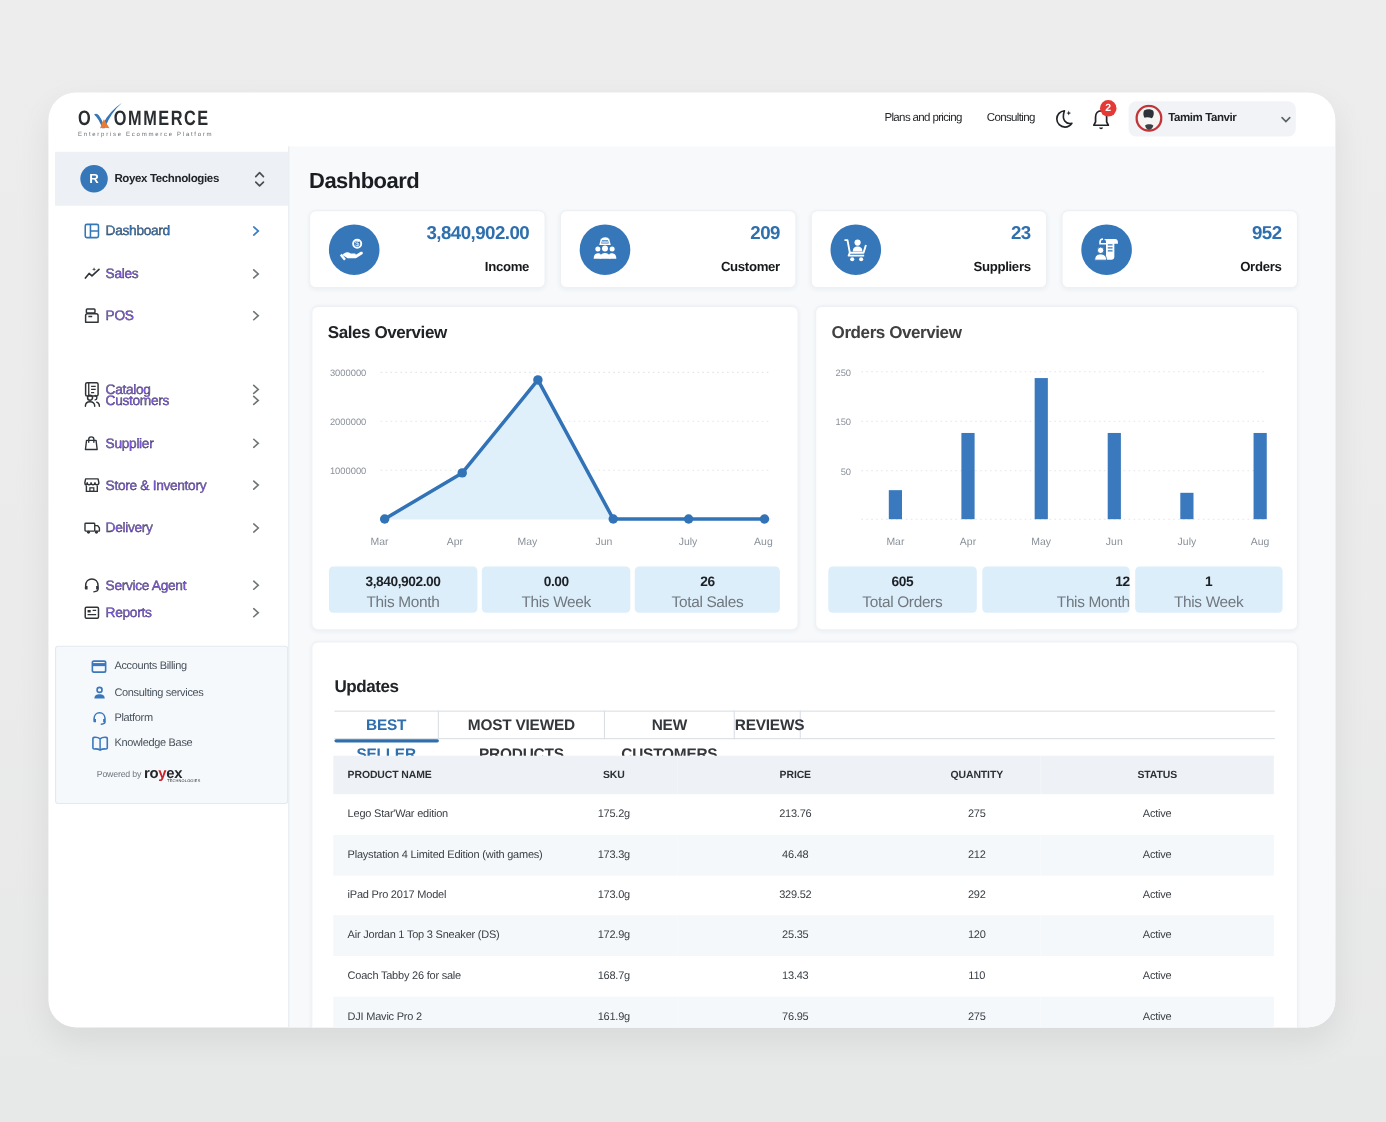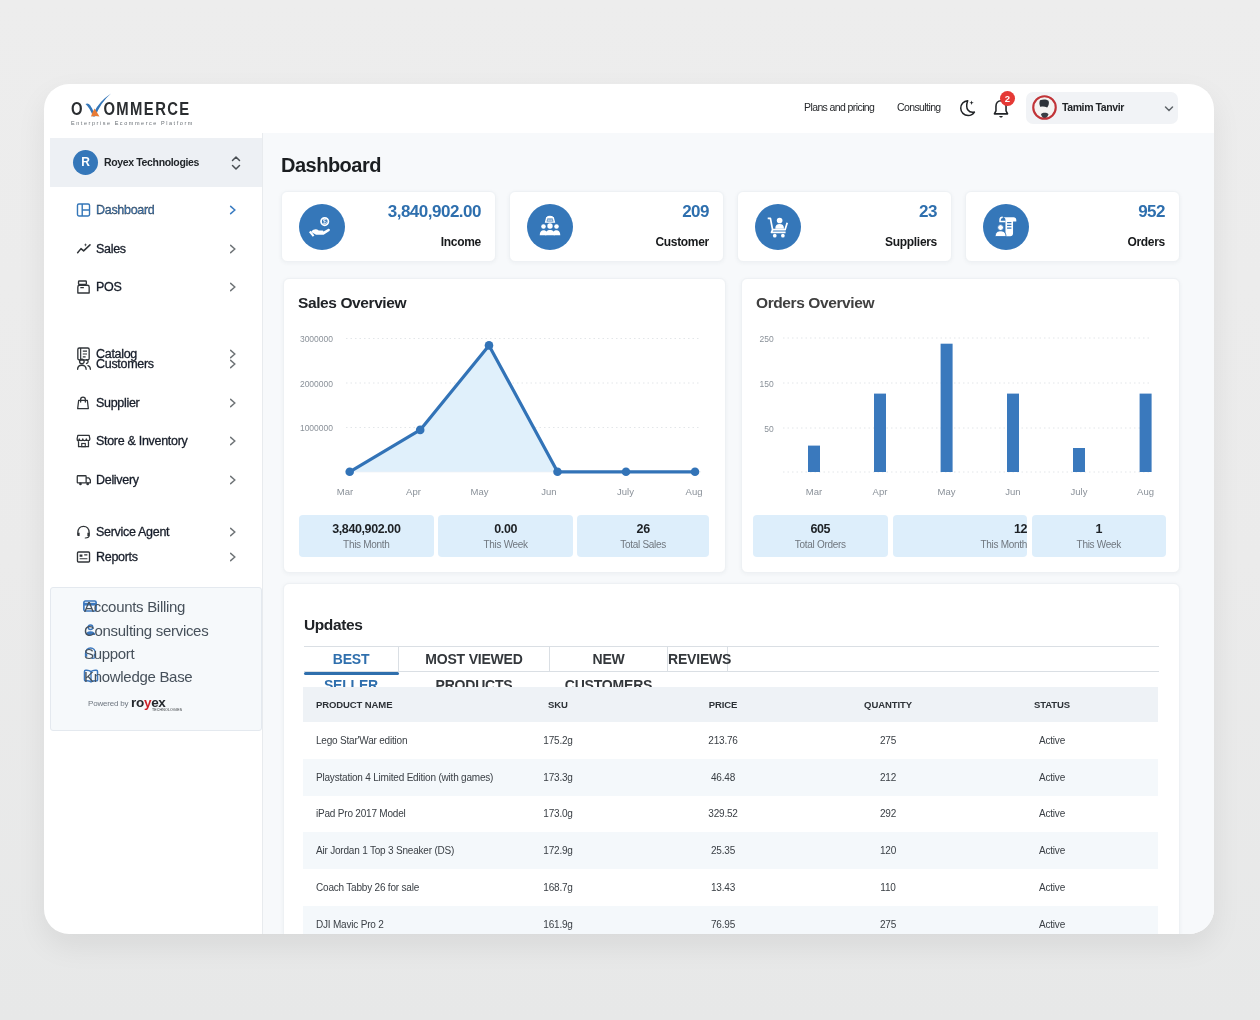--- a/index.html
+++ b/index.html
@@ -4,32 +4,32 @@
 <style>
   * { margin:0; padding:0; box-sizing:border-box; }
   html,body { width:1260px; height:1020px; background:linear-gradient(180deg,#ededed 0%,#ebebeb 55%,#e7e8e8 100%); font-family:"Liberation Sans", sans-serif; overflow:hidden; }
   .abs { position:absolute; }
   #card { position:absolute; left:44px; top:84px; width:1170px; height:850px; background:#fff; border-radius:25px; box-shadow:0 12px 30px rgba(0,0,0,.07); overflow:hidden; }
   .cbg { position:absolute; left:218px; top:49px; width:952px; height:801px; background:#f7f9fb; }
   .sbdr { position:absolute; left:218px; top:49px; width:1px; height:801px; background:#e8ebee; }
   .wcard { background:#fff; border:1px solid #eef1f4; border-radius:6px; box-shadow:0 1px 4px rgba(30,50,70,.05); position:absolute; }
   .menu-it { position:absolute; left:0; width:218px; height:30px; }
   .menu-it svg { position:absolute; left:31px; top:50%; transform:translateY(-50%); }
-  .menu-it .t { position:absolute; left:52px; top:50%; transform:translateY(-50%); font-size:12.5px; letter-spacing:-0.3px; color:#0f172a; -webkit-text-stroke:0.3px #24282c; white-space:nowrap; }
+  .menu-it .t { position:absolute; left:52px; top:50%; transform:translateY(-50%); font-size:12.5px; letter-spacing:-0.3px; color:#8b5cf6; -webkit-text-stroke:0.3px #24282c; white-space:nowrap; }
   .menu-it .ch { position:absolute; left:183px; top:50%; transform:translateY(-50%); }
   .bb-it { position:absolute; left:32px; height:18px; }
   .bb-it svg { position:absolute; left:0px; top:50%; transform:translateY(-50%); }
-  .bb-it .t { position:absolute; left:1px; top:50%; transform:translateY(-50%); font-size:15px; letter-spacing:-0.3px; color:#47515b; white-space:nowrap; }
+  .bb-it .t { position:absolute; left:21px; top:50%; transform:translateY(-50%); font-size:10px; letter-spacing:-0.3px; color:#47515b; white-space:nowrap; }
   .statc { position:absolute; top:107px; width:215px; height:71px; background:#fff; border:1px solid #eef1f4; border-radius:6px; box-shadow:0 1px 4px rgba(30,50,70,.05); }
   .statc .circ { position:absolute; left:17px; top:12px; width:46px; height:46px; border-radius:50%; background:#3577b9; }
   .statc .val { position:absolute; right:14px; top:10px; font-size:17px; letter-spacing:-0.5px; font-weight:bold; color:#2e6fae; }
   .statc .lab { position:absolute; right:14px; top:43px; font-size:12px; letter-spacing:-0.3px; font-weight:bold; color:#17191b; }
   .sbox { position:absolute; height:42px; background:#ddeefb; border-radius:4px; text-align:center; }
   .sbox .v { font-size:12.5px; letter-spacing:-0.4px; font-weight:bold; color:#1d2125; margin-top:7px; }
-  .sbox .l { font-size:10px; letter-spacing:-0.3px; color:#70777f; margin-top:3px; }
+  .sbox .l { font-size:14px; letter-spacing:-0.3px; color:#70777f; margin-top:3px; }
   .tabtxt { position:absolute; top:62px; height:26px; line-height:26px; text-align:center; font-size:14px; font-weight:bold; letter-spacing:-0.2px; color:#33373b; }
   table.upt { position:absolute; left:259px; top:603px; border-collapse:collapse; table-layout:fixed; width:855px; font-size:10px; letter-spacing:-0.2px; color:#3b4046; white-space:nowrap; }
   table.upt th { background:#eef2f6; font-size:9.5px; color:#2c3136; font-weight:bold; height:35px; letter-spacing:-0.1px;margin-top:16px; }
   table.upt td { height:36.8px; }
   table.upt .c1 { text-align:left; padding-left:13px; }
   table.upt tr.alt td { background:#f4f8fb; }
 </style>
 </head>
 <body>
 <div id="card">
@@ -212,21 +212,21 @@
         </svg>
       <span class="t">Consulting services</span>
     </div>
     <div class="bb-it" style="top:55.5px;">
       <svg width="15" height="15" viewBox="0 0 24 24">
           <path d="M4 13 C 4 7.5, 7.5 4, 12 4 C 16.5 4, 20 7.5, 20 13" fill="none" stroke="#3b77bd" stroke-width="2.3" stroke-linecap="round"></path>
           <path d="M4 13 L6.8 13 L6.8 17.8 L4 17.8 C 3.3 17.8, 3 17.3, 3 16.6 L3 14.2 C 3 13.5, 3.3 13, 4 13 Z" fill="#3b77bd"></path>
           <path d="M20 13 L17.2 13 L17.2 17.8 L20 17.8 C 20.7 17.8, 21 17.3, 21 16.6 L21 14.2 C 21 13.5, 20.7 13, 20 13 Z" fill="#3b77bd"></path>
           <path d="M20 17.5 C 20 19.5, 17.5 20.5, 14.5 20.7" fill="none" stroke="#3b77bd" stroke-width="2" stroke-linecap="round"></path>
         </svg>
-      <span class="t">Support</span>
+      <span class="t">Platform</span>
     </div>
     <div class="bb-it" style="top:78.5px;">
       <svg width="16" height="14" viewBox="0 0 24 20">
           <path d="M12 3.5 C 10 1.8, 7 1.2, 4 1.5 C 3 1.6, 2.2 2.2, 2.2 3.2 L2.2 15.8 C 2.2 16.8, 3 17.4, 4 17.3 C 7 17, 10 17.6, 12 19 C 14 17.6, 17 17, 20 17.3 C 21 17.4, 21.8 16.8, 21.8 15.8 L21.8 3.2 C 21.8 2.2, 21 1.6, 20 1.5 C 17 1.2, 14 1.8, 12 3.5 Z" fill="none" stroke="#3b77bd" stroke-width="2.2" stroke-linejoin="round"></path>
           <line x1="12" y1="4" x2="12" y2="18.5" stroke="#3b77bd" stroke-width="2"></line>
         </svg>
       <span class="t">Knowledge Base</span>
     </div>
     <div style="position:absolute; left:37px; top:111px; font-size:8px; letter-spacing:-0.2px; color:#6f7780;">Powered by</div>
     <div style="position:absolute; left:80px; top:106.5px; font-size:13.5px; font-weight:bold; color:#24282c; letter-spacing:-0.3px;">ro<span style="color:#cc2229;">y</span>ex<span style="position:absolute; left:21px; top:13px; font-size:3.5px; font-weight:normal; color:#24282c; letter-spacing:0.2px;">TECHNOLOGIES</span></div>

